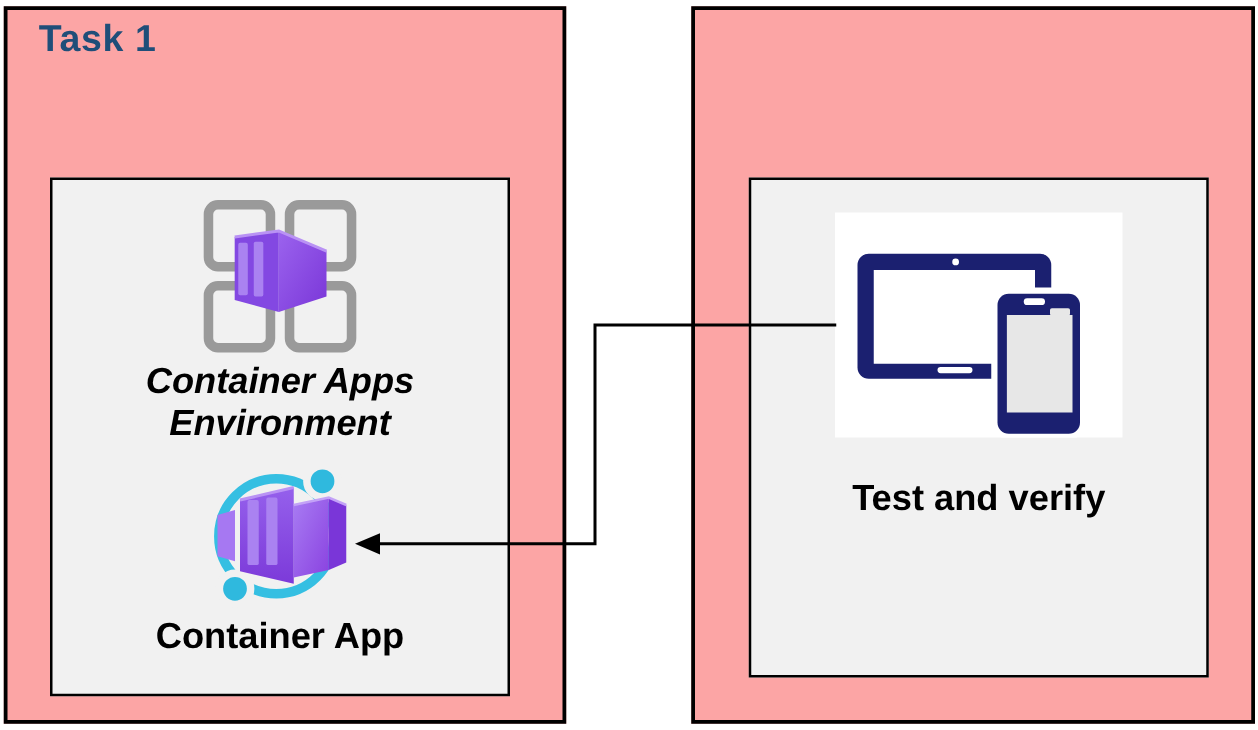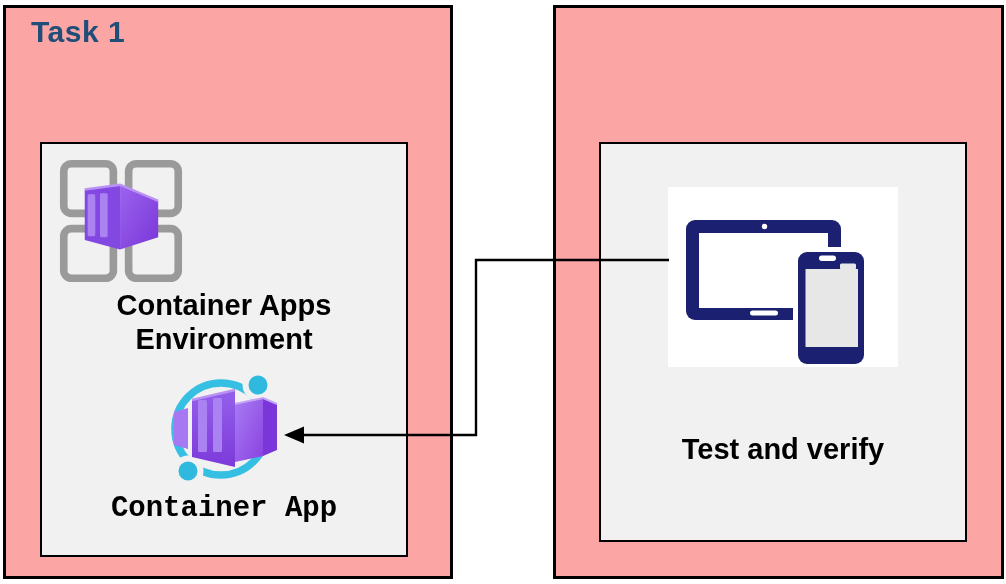--- a/index.html
+++ b/index.html
@@ -31,28 +31,28 @@
     letter-spacing:0.5px;
   }
   .panel-2 .task-title{left:30px;}
   .rg-row{position:absolute;left:20px;top:48px;display:flex;align-items:center;gap:18px;}
   .rg-label{font-size:31px;font-weight:bold;color:var(--label-black);}
   .inner-box{
     position:absolute;background:var(--box-fill);border:2px solid var(--border-black);
     display:flex;flex-direction:column;align-items:center;
   }
   .box-1{left:34px;top:134px;width:368px;height:415px;padding-top:15px;}
-  .box-2{left:43px;top:134px;width:368px;height:400px;padding-top:43px;gap:33px;}
+  .box-2{left:43px;top:134px;width:368px;height:400px;padding-top:26px;}
   .node-label{
     font-size:29px;font-weight:bold;color:var(--label-black);
     text-align:center;line-height:34px;width:330px;
   }
   .label-env{margin-top:5px;}
   .icon-app{margin-top:12px;}
-  .label-app{margin-top:2px;font-family:Liberation Mono, monospace;}
+  .label-app{margin-top:2px;}
   .devices-card{width:230px;height:180px;background:#ffffff;}
   .label-verify{margin-top:32px;}
   .connector{
     position:absolute;left:0;top:0;width:1006px;height:584px;
     z-index:5;pointer-events:none;
   }
   .connector-line{stroke:var(--border-black);stroke-width:2.4;fill:none;}
   .connector-head{fill:var(--border-black);}
   
   .frame{stroke:var(--frame-gray);stroke-width:8;fill:none;}
@@ -69,21 +69,21 @@
 <body>
 
 <div class="canvas">
 
   <div class="panel panel-1">
     <div class="task-title">Task 1</div>
 
 
     <div class="inner-box box-1">
 
-      <div style="display:flex;flex-direction:column;align-items:flex-start;">
+      <div style="display:flex;flex-direction:column;align-items:center;font-style:italic;">
         <svg width="124" height="124" viewBox="0 0 130 130">
           <defs>
             <linearGradient id="envSide" x1="0" y1="0" x2="1" y2="1">
               <stop offset="0" stop-color="#9B63EE"></stop>
               <stop offset="1" stop-color="#7A36D8"></stop>
             </linearGradient>
           </defs>
           <rect class="frame" x="5" y="5" width="52" height="52" rx="8"></rect>
           <rect class="frame" x="73" y="5" width="52" height="52" rx="8"></rect>
           <rect class="frame" x="5" y="73" width="52" height="52" rx="8"></rect>

